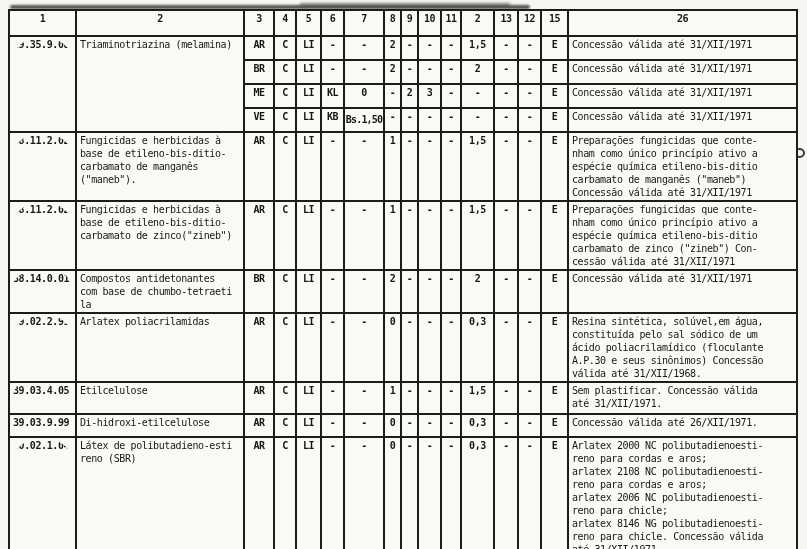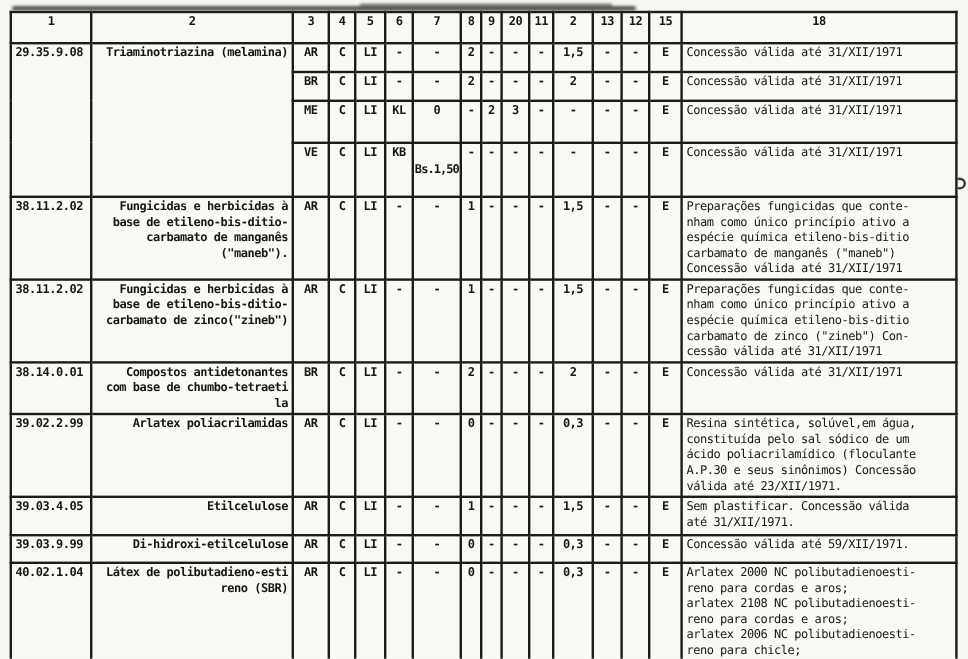--- a/index.html
+++ b/index.html
@@ -33,22 +33,22 @@
     vertical-align:top;
     font-size:10px;
     line-height:13px;
     letter-spacing:-0.4px;
     overflow:hidden;
   }
   td.hd{
     text-align:center;vertical-align:middle;
     font-weight:bold;font-size:11px;
   }
-  td.code{font-weight:bold;white-space:pre-line;padding-top:3px;}
-  td.desc{font-weight:bold;white-space:pre-line;padding-top:3px;padding-left:4px;text-align:right;}
+  td.code{font-weight:bold;white-space:pre-line;padding-top:3px;border-radius:29px;}
+  td.desc{font-weight:normal;white-space:pre-line;padding-top:3px;padding-left:4px;}
   td.val{text-align:center;font-weight:bold;}
   td.obs{white-space:pre-wrap;margin-left:21px;}
 </style>
 </head>
 <body>
 
 <div class="page">
   <div class="smudge-top"></div>
   <div class="smudge-top2"></div>
   <div class="artifact-ring"></div>
@@ -77,27 +77,27 @@
         <tr style="height:26px">
       <td class="hd">1</td>
       <td class="hd">2</td>
       <td class="hd">3</td>
       <td class="hd">4</td>
       <td class="hd">5</td>
       <td class="hd">6</td>
       <td class="hd">7</td>
       <td class="hd">8</td>
       <td class="hd">9</td>
-      <td class="hd">20</td>
+      <td class="hd">10</td>
       <td class="hd">11</td>
       <td class="hd">2</td>
       <td class="hd">13</td>
       <td class="hd">12</td>
       <td class="hd">15</td>
-      <td class="hd">18</td>
+      <td class="hd">26</td>
     </tr>
 
     <tr style="height:24px">
       <td class="code" rowspan="4">29.35.9.08</td>
       <td class="desc" rowspan="4">Triaminotriazina (melamina)</td>
       <td class="val">AR</td>
       <td class="val">C</td>
       <td class="val">LI</td>
       <td class="val">-</td>
       <td class="val">-</td>
@@ -122,21 +122,21 @@
       <td class="val">-</td>
       <td class="val">-</td>
       <td class="val">-</td>
       <td class="val">2</td>
       <td class="val">-</td>
       <td class="val">-</td>
       <td class="val">E</td>
       <td class="obs">Concessão válida até 31/XII/1971</td>
     </tr>
 
-    <tr style="height:35px">
+    <tr style="height:24px">
       <td class="val">ME</td>
       <td class="val">C</td>
       <td class="val">LI</td>
       <td class="val">KL</td>
       <td class="val">0</td>
       <td class="val">-</td>
       <td class="val">2</td>
       <td class="val">3</td>
       <td class="val">-</td>
       <td class="val">-</td>
@@ -144,21 +144,21 @@
       <td class="val">-</td>
       <td class="val">E</td>
       <td class="obs">Concessão válida até 31/XII/1971</td>
     </tr>
 
     <tr style="height:24px">
       <td class="val">VE</td>
       <td class="val">C</td>
       <td class="val">LI</td>
       <td class="val">KB</td>
-      <td class="val" style="padding:15px 0;letter-spacing:-0.8px">Bs.1,50</td>
+      <td class="val" style="padding:4px 0;letter-spacing:-0.8px">Bs.1,50</td>
       <td class="val">-</td>
       <td class="val">-</td>
       <td class="val">-</td>
       <td class="val">-</td>
       <td class="val">-</td>
       <td class="val">-</td>
       <td class="val">-</td>
       <td class="val">E</td>
       <td class="obs">Concessão válida até 31/XII/1971</td>
     </tr>
@@ -248,21 +248,21 @@
       <td class="val">-</td>
       <td class="val">-</td>
       <td class="val">0,3</td>
       <td class="val">-</td>
       <td class="val">-</td>
       <td class="val">E</td>
       <td class="obs">Resina sintética, solúvel,em água,
 constituída pelo sal sódico de um
 ácido poliacrilamídico (floculante
 A.P.30 e seus sinônimos) Concessão
-válida até 23/XII/1971.</td>
+válida até 31/XII/1968.</td>
     </tr>
 
     <tr style="height:32px">
       <td class="code">39.03.4.05</td>
       <td class="desc">Etilcelulose</td>
       <td class="val">AR</td>
       <td class="val">C</td>
       <td class="val">LI</td>
       <td class="val">-</td>
       <td class="val">-</td>
@@ -287,21 +287,21 @@
       <td class="val">-</td>
       <td class="val">-</td>
       <td class="val">0</td>
       <td class="val">-</td>
       <td class="val">-</td>
       <td class="val">-</td>
       <td class="val">0,3</td>
       <td class="val">-</td>
       <td class="val">-</td>
       <td class="val">E</td>
-      <td class="obs">Concessão válida até 59/XII/1971.</td>
+      <td class="obs">Concessão válida até 26/XII/1971.</td>
     </tr>
 
     <tr style="height:115px">
       <td class="code">40.02.1.04</td>
       <td class="desc">Látex de polibutadieno-esti
 reno (SBR)</td>
       <td class="val">AR</td>
       <td class="val">C</td>
       <td class="val">LI</td>
       <td class="val">-</td>

